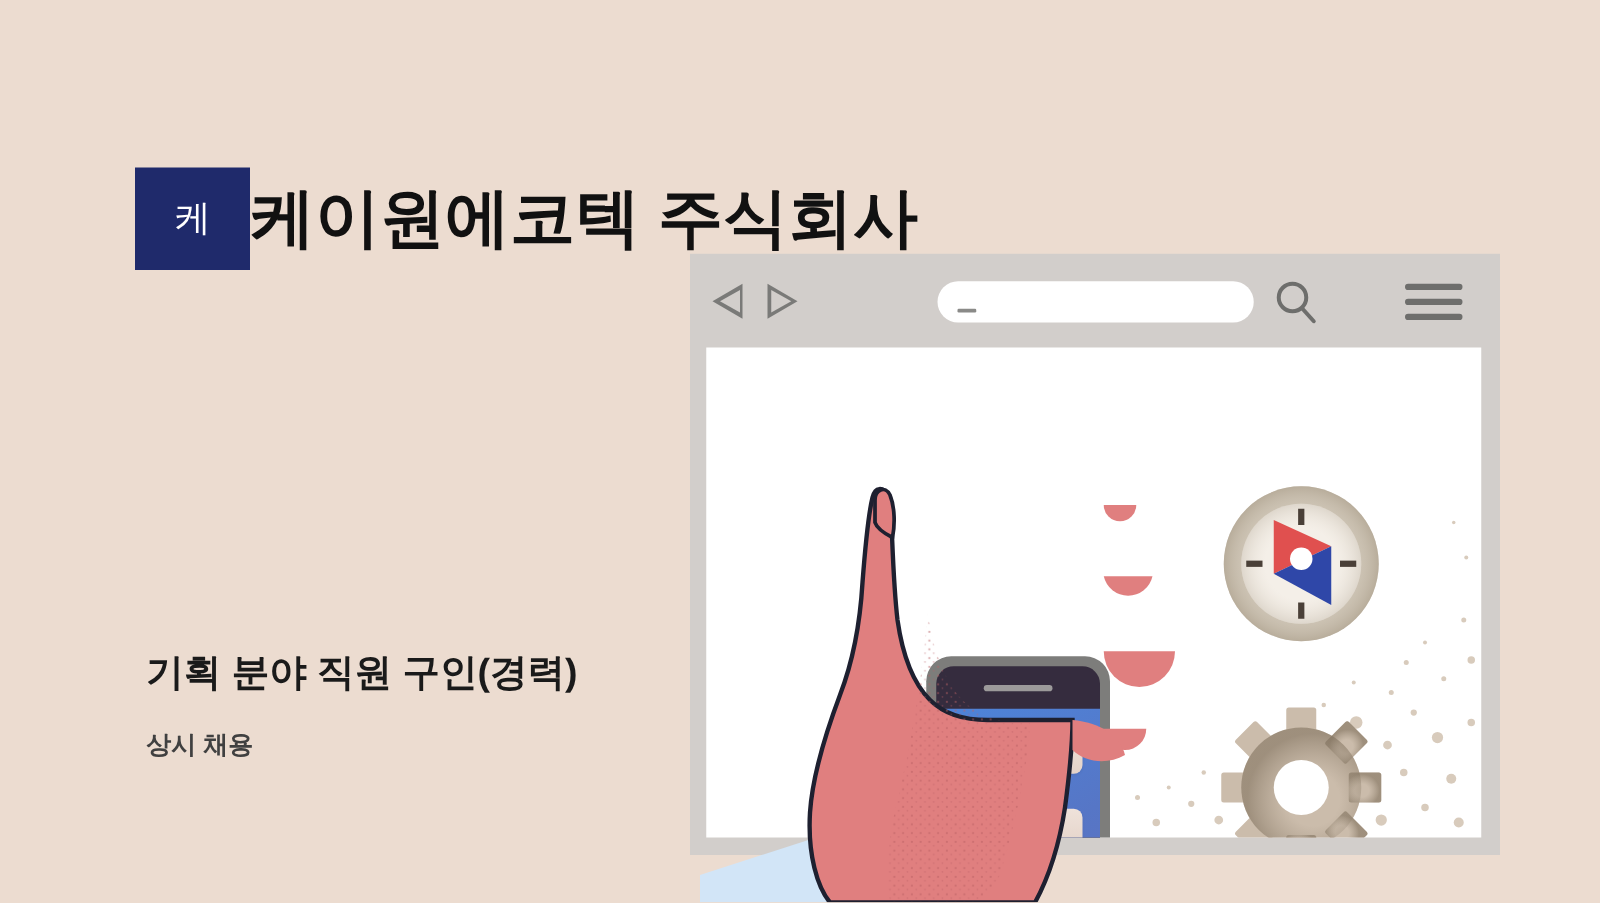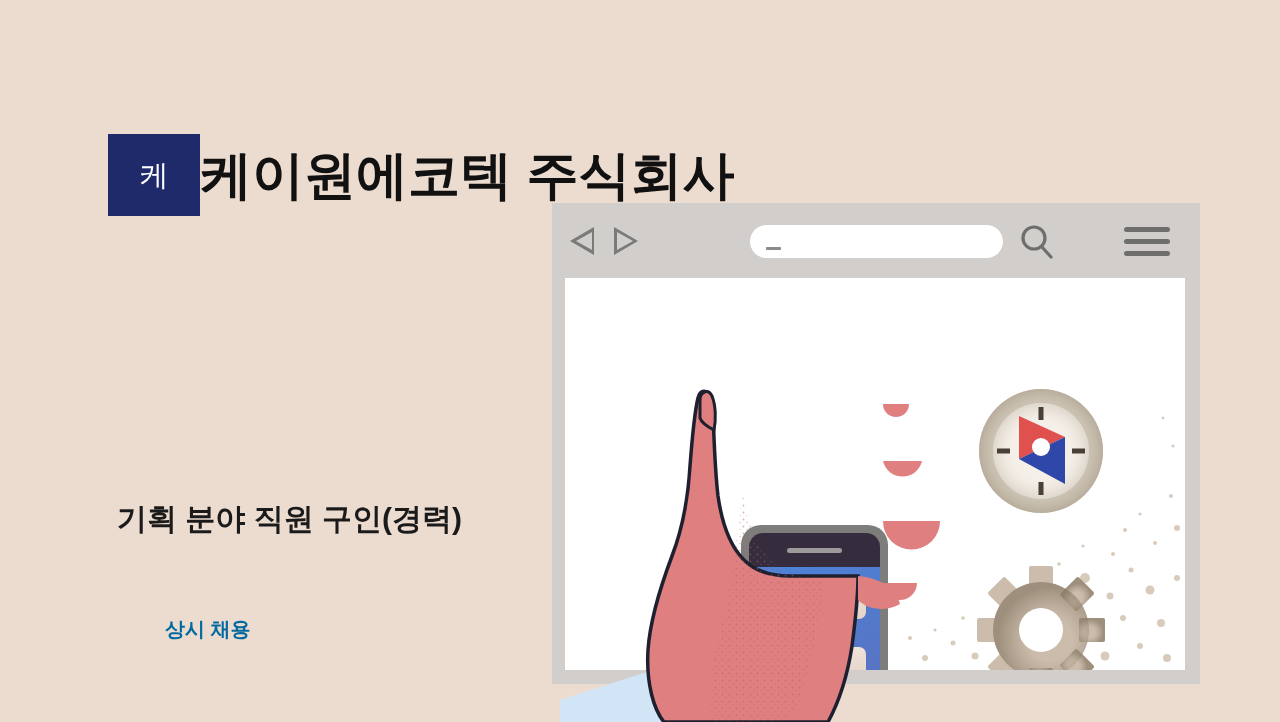--- a/index.html
+++ b/index.html
@@ -53,37 +53,36 @@
     font-size: 52px;
     font-weight: 700;
     color: #111111;
     line-height: 1;
     white-space: nowrap;
   }
 
   .job-title {
     position: absolute;
     left: 117px;
-    top: 502px;
+    top: 522px;
     font-size: 30px;
     font-weight: 700;
     color: #1A1A1A;
     white-space: nowrap;
     line-height: 1.1;
   }
   .job-subtitle {
     position: absolute;
     left: 117px;
-    top: 618px;
+    top: 585px;
     font-size: 20px;
     font-weight: 700;
-    color: #0369a1;
+    color: #404040;
     white-space: nowrap;
     line-height: 1.1;
-    margin-left: 48px;
   }
 
   
   .browser-frame {
     position: absolute;
     left: 552px;
     top: 203px;
     width: 648px;
     height: 481px;
     background: #D2CECB;

